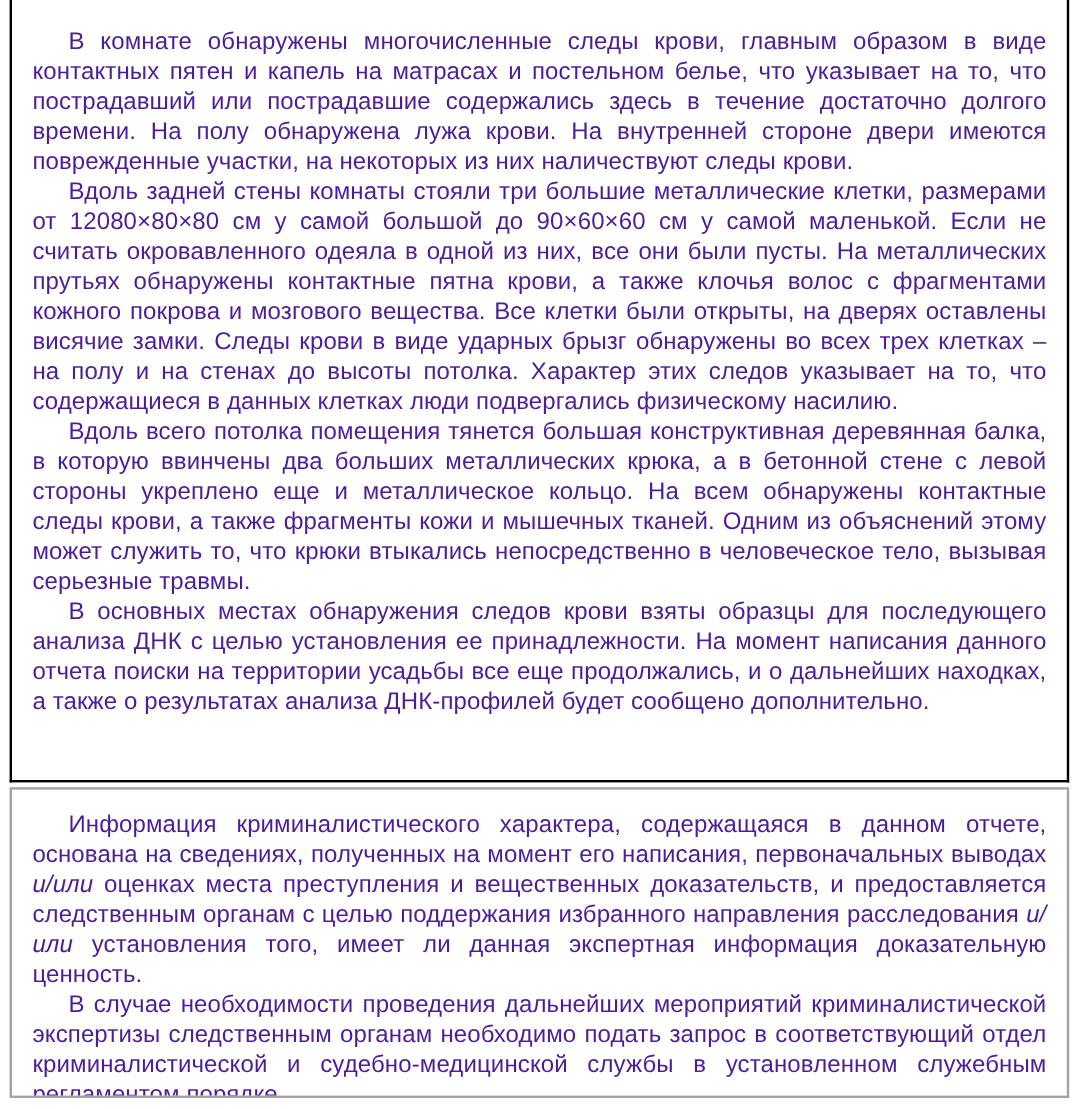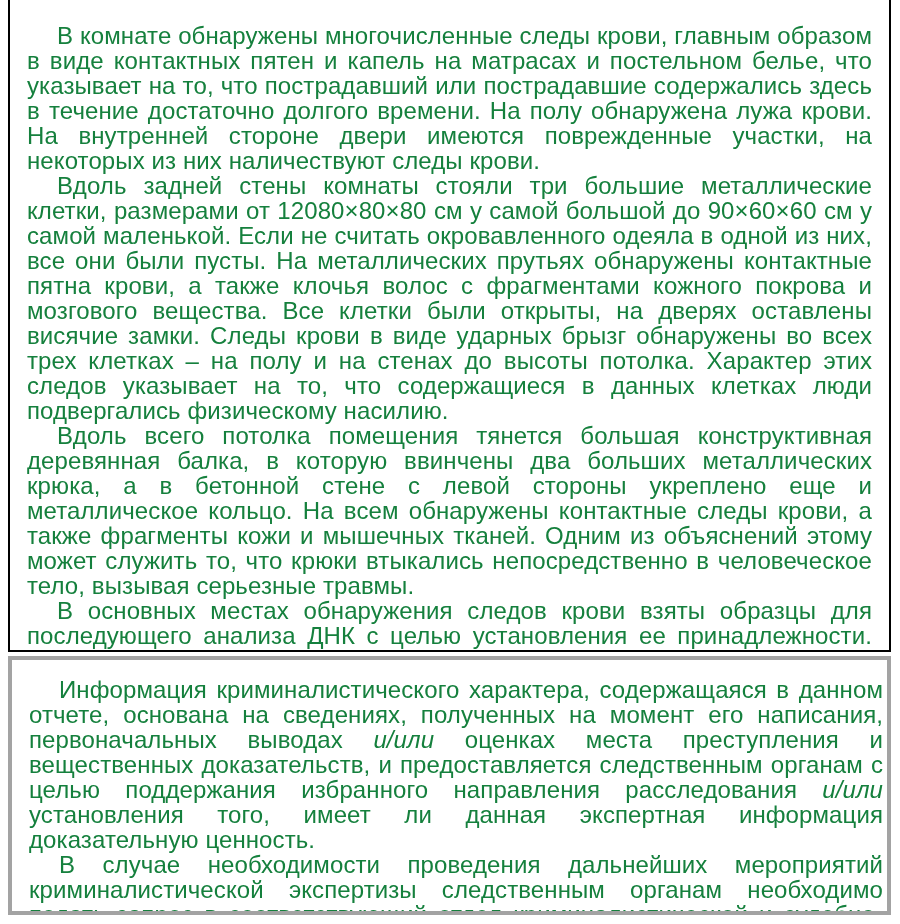--- a/index.html
+++ b/index.html
@@ -25,31 +25,31 @@
   #findings-box {
     top: 0;
     height: 652px;
     border: 2px solid #000000;
     border-top: none;           
     padding: 23px 17px 0 17px;
   }
   #disclaimer-box {
     top: 656px;
     height: 259px;
-    border: 4px solid #a3a3a3;
-    padding: 17px 4px 0 17px;
+    border: 2px solid #a3a3a3;
+    padding: 17px 17px 0 17px;
   }
   p.doc-par {
     margin: 0;
     padding: 0;
     text-indent: 30px;
     text-align: justify;
-    font-size: 24px;
+    font-size: 20px;
     line-height: 25px;
-    color: #15803d;
+    color: #4c1d95;
     letter-spacing: 0.1px;
   }
   p.doc-par .it {
     font-style: italic;
   }
 </style>
 </head>
 <body>
 
 <div class="report-box" id="findings-box">

